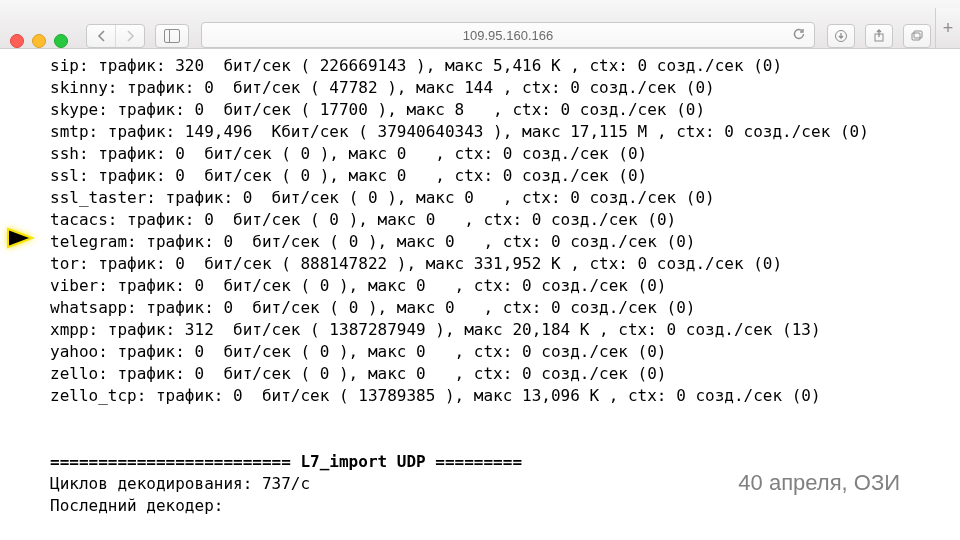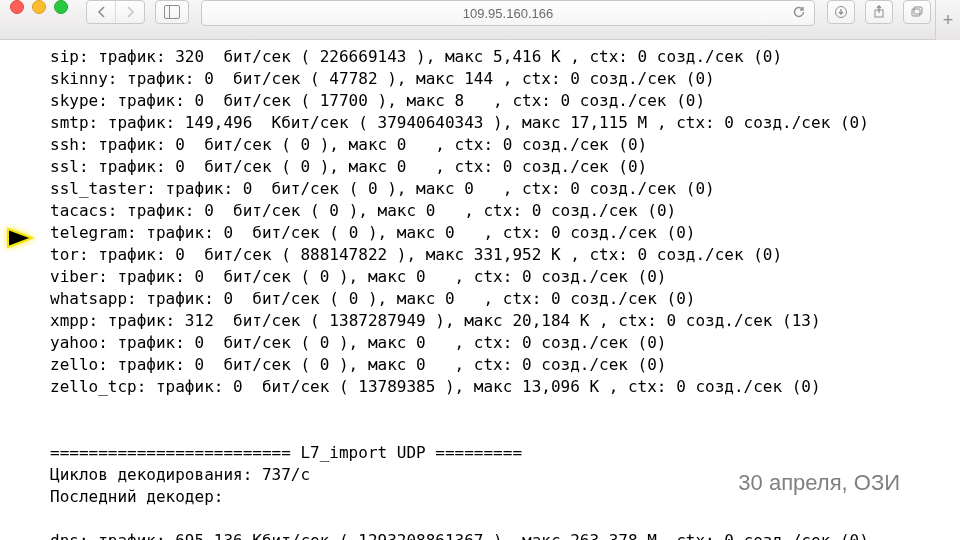--- a/index.html
+++ b/index.html
@@ -1,17 +1,17 @@
 <!DOCTYPE html>
 <html><head>
 <meta charset="utf-8">
 <style>
   html,body{margin:0;padding:0;width:960px;height:540px;font-family:-apple-system,Helvetica,Arial,sans-serif;background:#fff;overflow:hidden}
   .window{width:960px;height:540px;background:#fff}
-  .titlebar{height:40px;background:linear-gradient(#f8f7f7,#e7e5e5);border-bottom:1px solid #cfcfcf;display:flex;align-items:flex-start;padding:0 10px;box-sizing:border-box;position:relative}
+  .titlebar{height:49px;background:linear-gradient(#f8f7f7,#e7e5e5);border-bottom:1px solid #cfcfcf;display:flex;align-items:flex-end;padding:0 10px;box-sizing:border-box;position:relative}
   .traffic{display:flex;gap:8px;align-items:center}
   .dot{width:12px;height:12px;border-radius:50%}
   .dot.red{background:#ff5f57;border:1px solid #e14640}
   .dot.yel{background:#febc2e;border:1px solid #dba023}
   .dot.grn{background:#28c840;border:1px solid #1da831}
   .navgrp{margin-left:18px;display:flex;border:1px solid #c9c9c9;border-radius:4px;overflow:hidden;background:linear-gradient(#fdfdfd,#f2f2f2)}
   .navgrp .btn{width:28px;height:22px;display:flex;align-items:center;justify-content:center;color:#8e8e8e}
   .navgrp .btn+.btn{border-left:1px solid #dcdcdc}
   .sidebtn{margin-left:10px;width:32px;height:22px;border:1px solid #c9c9c9;border-radius:4px;background:linear-gradient(#fdfdfd,#f2f2f2);display:flex;align-items:center;justify-content:center;color:#8e8e8e}
   .addr{flex:1;margin:0 12px;height:24px;border:1px solid #c9c9c9;border-radius:4px;background:linear-gradient(#fdfdfd,#f6f6f6);display:flex;align-items:center;position:relative;color:#6b6b6b;font-size:13px}
@@ -19,21 +19,21 @@
   .addr .url{position:absolute;left:50%;transform:translateX(-50%)}
   .addr .reload{position:absolute;right:8px}
   .rgrp{display:flex;gap:10px;align-items:center}
   .circbtn{width:26px;height:22px;border:1px solid #c9c9c9;border-radius:4px;background:linear-gradient(#fdfdfd,#f2f2f2);display:flex;align-items:center;justify-content:center;color:#8e8e8e}
   .plus{width:24px;height:40px;border-left:1px solid #cfcfcf;display:flex;align-items:center;justify-content:center;color:#8e8e8e;background:linear-gradient(#f8f7f7,#e7e5e5);margin-right:-10px;margin-left:4px;font-size:18px}
   .content{padding:6px 0 0 50px;font-family:Menlo,Consolas,monospace;font-size:16px;line-height:22px;color:#000;white-space:pre}
   .content .row{display:block}
   .content .bold{font-weight:400}
   .marker{position:absolute;left:4px;top:225px;}
   .marker svg{filter:drop-shadow(0 0 3px rgba(255,230,0,.9))}
-  .sep{font-weight:400}
+  .sep{font-weight:700}
   .caption{position:absolute;right:60px;top:470px;color:#808080;font-size:22px;font-family:-apple-system,Helvetica,Arial,sans-serif}
   .sideicon{display:inline-block;width:14px;height:12px;border:1px solid #8e8e8e;border-radius:2px;position:relative}
   .sideicon:before{content:"";position:absolute;left:4px;top:0;bottom:0;width:1px;background:#8e8e8e}
   .reader .rline{width:12px;height:2px;background:#9a9a9a;margin:2px 0;border-radius:1px}
 </style>
 </head>
 <body>
 
 <div class="window">
   <div class="titlebar">
@@ -89,14 +89,14 @@
   </div>
 
   <div class="marker">
     <svg width="36" height="26" viewBox="0 0 36 26">
         <polygon points="4,4 28,13 4,22" fill="#000" stroke="#f5e200" stroke-width="2"></polygon>
       </svg>
   </div>
 
   <div class="content" id="content"><span class="row"><span class="bold">sip:</span> трафик: 320  бит/сек ( 226669143 ), макс 5,416 K , ctx: 0 созд./сек (0)</span><span class="row"><span class="bold">skinny:</span> трафик: 0  бит/сек ( 47782 ), макс 144 , ctx: 0 созд./сек (0)</span><span class="row"><span class="bold">skype:</span> трафик: 0  бит/сек ( 17700 ), макс 8   , ctx: 0 созд./сек (0)</span><span class="row"><span class="bold">smtp:</span> трафик: 149,496  Кбит/сек ( 37940640343 ), макс 17,115 M , ctx: 0 созд./сек (0)</span><span class="row"><span class="bold">ssh:</span> трафик: 0  бит/сек ( 0 ), макс 0   , ctx: 0 созд./сек (0)</span><span class="row"><span class="bold">ssl:</span> трафик: 0  бит/сек ( 0 ), макс 0   , ctx: 0 созд./сек (0)</span><span class="row"><span class="bold">ssl_taster:</span> трафик: 0  бит/сек ( 0 ), макс 0   , ctx: 0 созд./сек (0)</span><span class="row"><span class="bold">tacacs:</span> трафик: 0  бит/сек ( 0 ), макс 0   , ctx: 0 созд./сек (0)</span><span class="row"><span class="bold">telegram:</span> трафик: 0  бит/сек ( 0 ), макс 0   , ctx: 0 созд./сек (0)</span><span class="row"><span class="bold">tor:</span> трафик: 0  бит/сек ( 888147822 ), макс 331,952 K , ctx: 0 созд./сек (0)</span><span class="row"><span class="bold">viber:</span> трафик: 0  бит/сек ( 0 ), макс 0   , ctx: 0 созд./сек (0)</span><span class="row"><span class="bold">whatsapp:</span> трафик: 0  бит/сек ( 0 ), макс 0   , ctx: 0 созд./сек (0)</span><span class="row"><span class="bold">xmpp:</span> трафик: 312  бит/сек ( 1387287949 ), макс 20,184 K , ctx: 0 созд./сек (13)</span><span class="row"><span class="bold">yahoo:</span> трафик: 0  бит/сек ( 0 ), макс 0   , ctx: 0 созд./сек (0)</span><span class="row"><span class="bold">zello:</span> трафик: 0  бит/сек ( 0 ), макс 0   , ctx: 0 созд./сек (0)</span><span class="row"><span class="bold">zello_tcp:</span> трафик: 0  бит/сек ( 13789385 ), макс 13,096 K , ctx: 0 созд./сек (0)</span><span class="row">&nbsp;</span><span class="row">&nbsp;</span><span class="row sep">========================= L7_import UDP =========</span><span class="row">Циклов декодирования: 737/с</span><span class="row">Последний декодер:</span><span class="row">&nbsp;</span><span class="row">dns: трафик: 695,136 Кбит/сек ( 1293208861367 ), макс 263,378 M, ctx: 0 созд./сек (0)</span></div>
 
-  <div class="caption">30 апреля, ОЗИ</div>
+  <div class="caption">40 апреля, ОЗИ</div>
 </div>
 
 </body></html>

